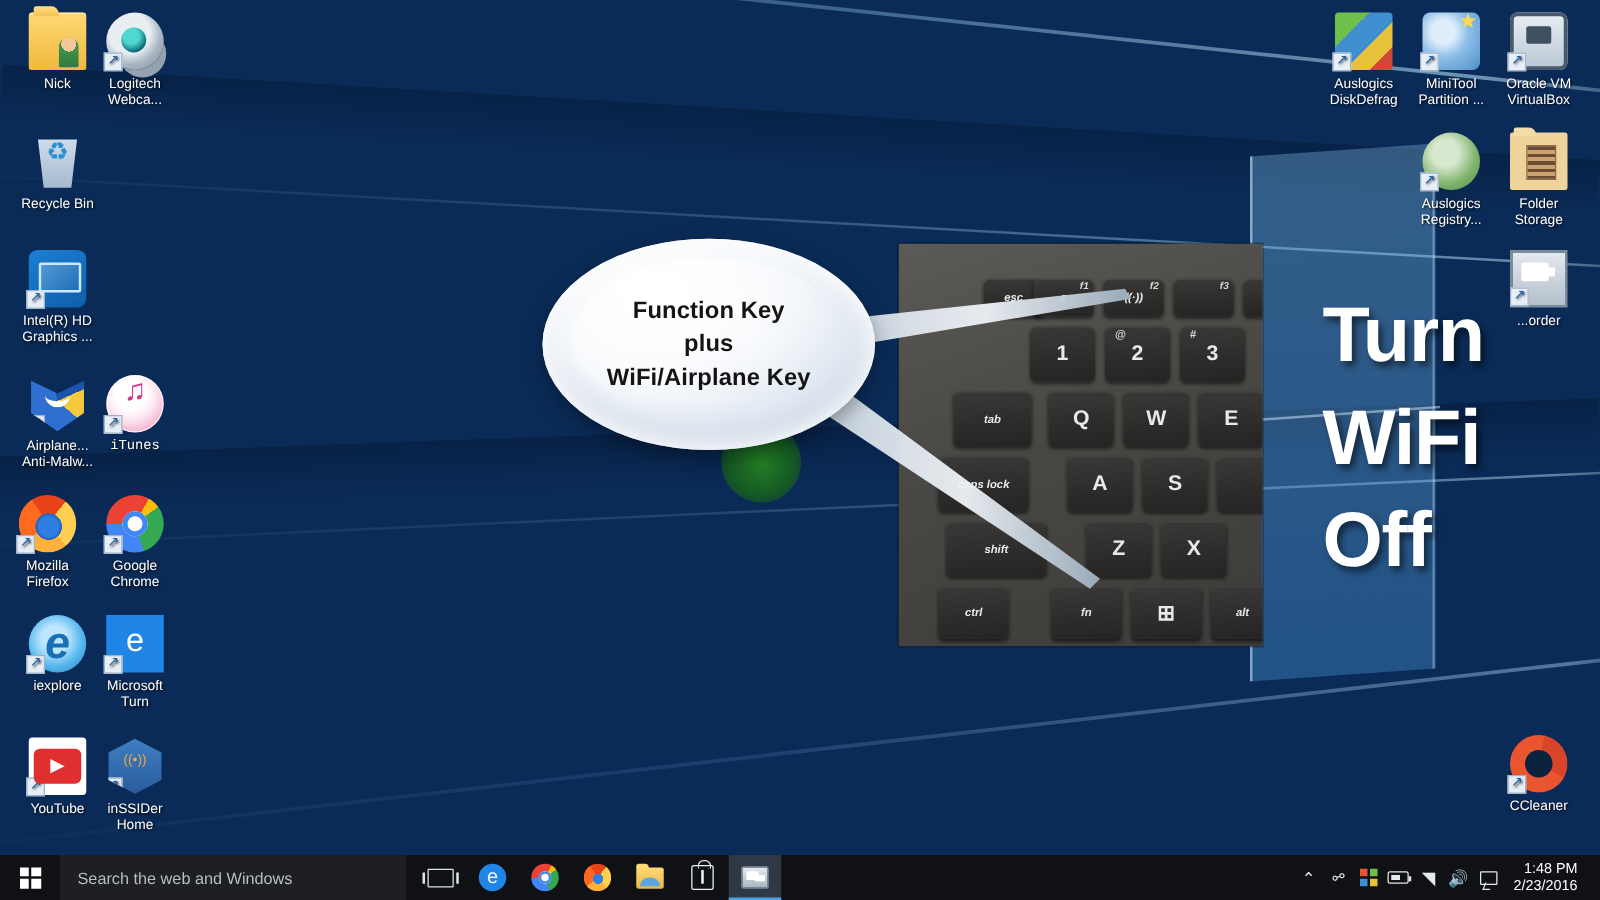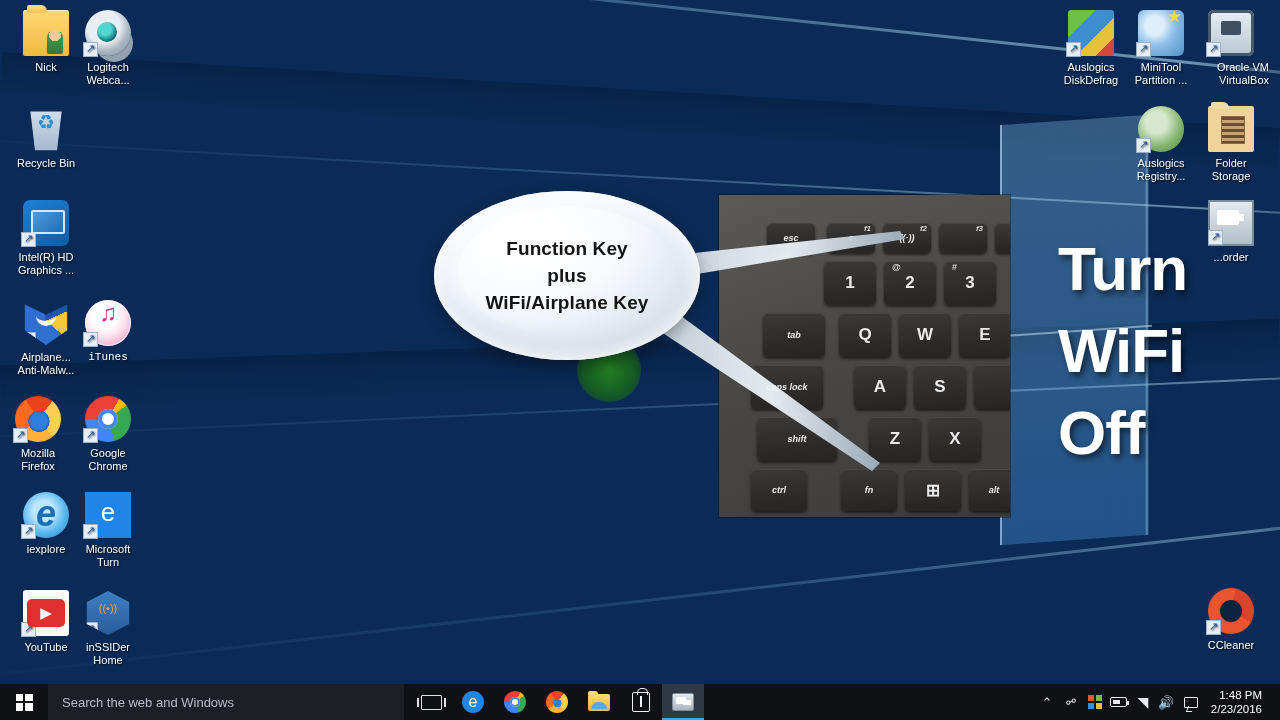--- a/index.html
+++ b/index.html
@@ -394,21 +394,21 @@
   }
   .win-logo {
     width: 17px; height: 17px;
     display: grid;
     grid-template-columns: 1fr 1fr;
     grid-template-rows: 1fr 1fr;
     gap: 2px;
   }
   .win-logo i { background: #fff; display: block; }
   #searchBox {
-    width: 356px; height: 36px;
+    width: 277px; height: 36px;
     background: #1d1f24;
     display: flex; align-items: center;
     padding-left: 14px;
     color: #b9bcc2;
     font-size: 13px;
     cursor: text;
   }
   #taskIcons { display: flex; align-items: center; margin-left: 6px; }
   .tb-item {
     width: 42px; height: 36px;
@@ -613,21 +613,21 @@
         <span class="icon-label" style="white-space: pre-line;">Auslogics
 DiskDefrag</span>
       </div>
       <div class="icon-cell" style="left: 1123px; top: 10px;">
         <div class="icon-art art-minitool">
           <span class="shortcut-badge"></span>
         </div>
         <span class="icon-label" style="white-space: pre-line;">MiniTool
 Partition ...</span>
       </div>
-      <div class="icon-cell" style="left: 1193px; top: 10px; text-align: right;">
+      <div class="icon-cell" style="left: 1193px; top: 10px;">
         <div class="icon-art art-vbox">
           <span class="shortcut-badge"></span>
         </div>
         <span class="icon-label" style="white-space: pre-line;">Oracle VM
 VirtualBox</span>
       </div>
       <div class="icon-cell" style="left: 1123px; top: 106px;">
         <div class="icon-art art-registry">
           <span class="shortcut-badge"></span>
         </div>
@@ -647,21 +647,21 @@
       </div>
       <div class="icon-cell" style="left: 1193px; top: 588px;">
         <div class="icon-art art-ccleaner">
           <span class="shortcut-badge"></span>
         </div>
         <span class="icon-label" style="white-space: pre-line;">CCleaner</span>
       </div>
     </div>
 
   <div id="kbPhoto">
-      <div class="key small" style="left: 48px; top: 28px; width: 48px; height: 30px;">
+      <div class="key small" style="left: 68px; top: 28px; width: 48px; height: 30px;">
         <span>esc</span>
       </div>
       <div class="key small" style="left: 108px; top: 28px; width: 48px; height: 30px;">
         <span>z</span>
         <span class="fkey">f1</span>
       </div>
       <div class="key small" style="left: 164px; top: 28px; width: 48px; height: 30px;">
         <span>((·))</span>
         <span class="fkey">f2</span>
       </div>

